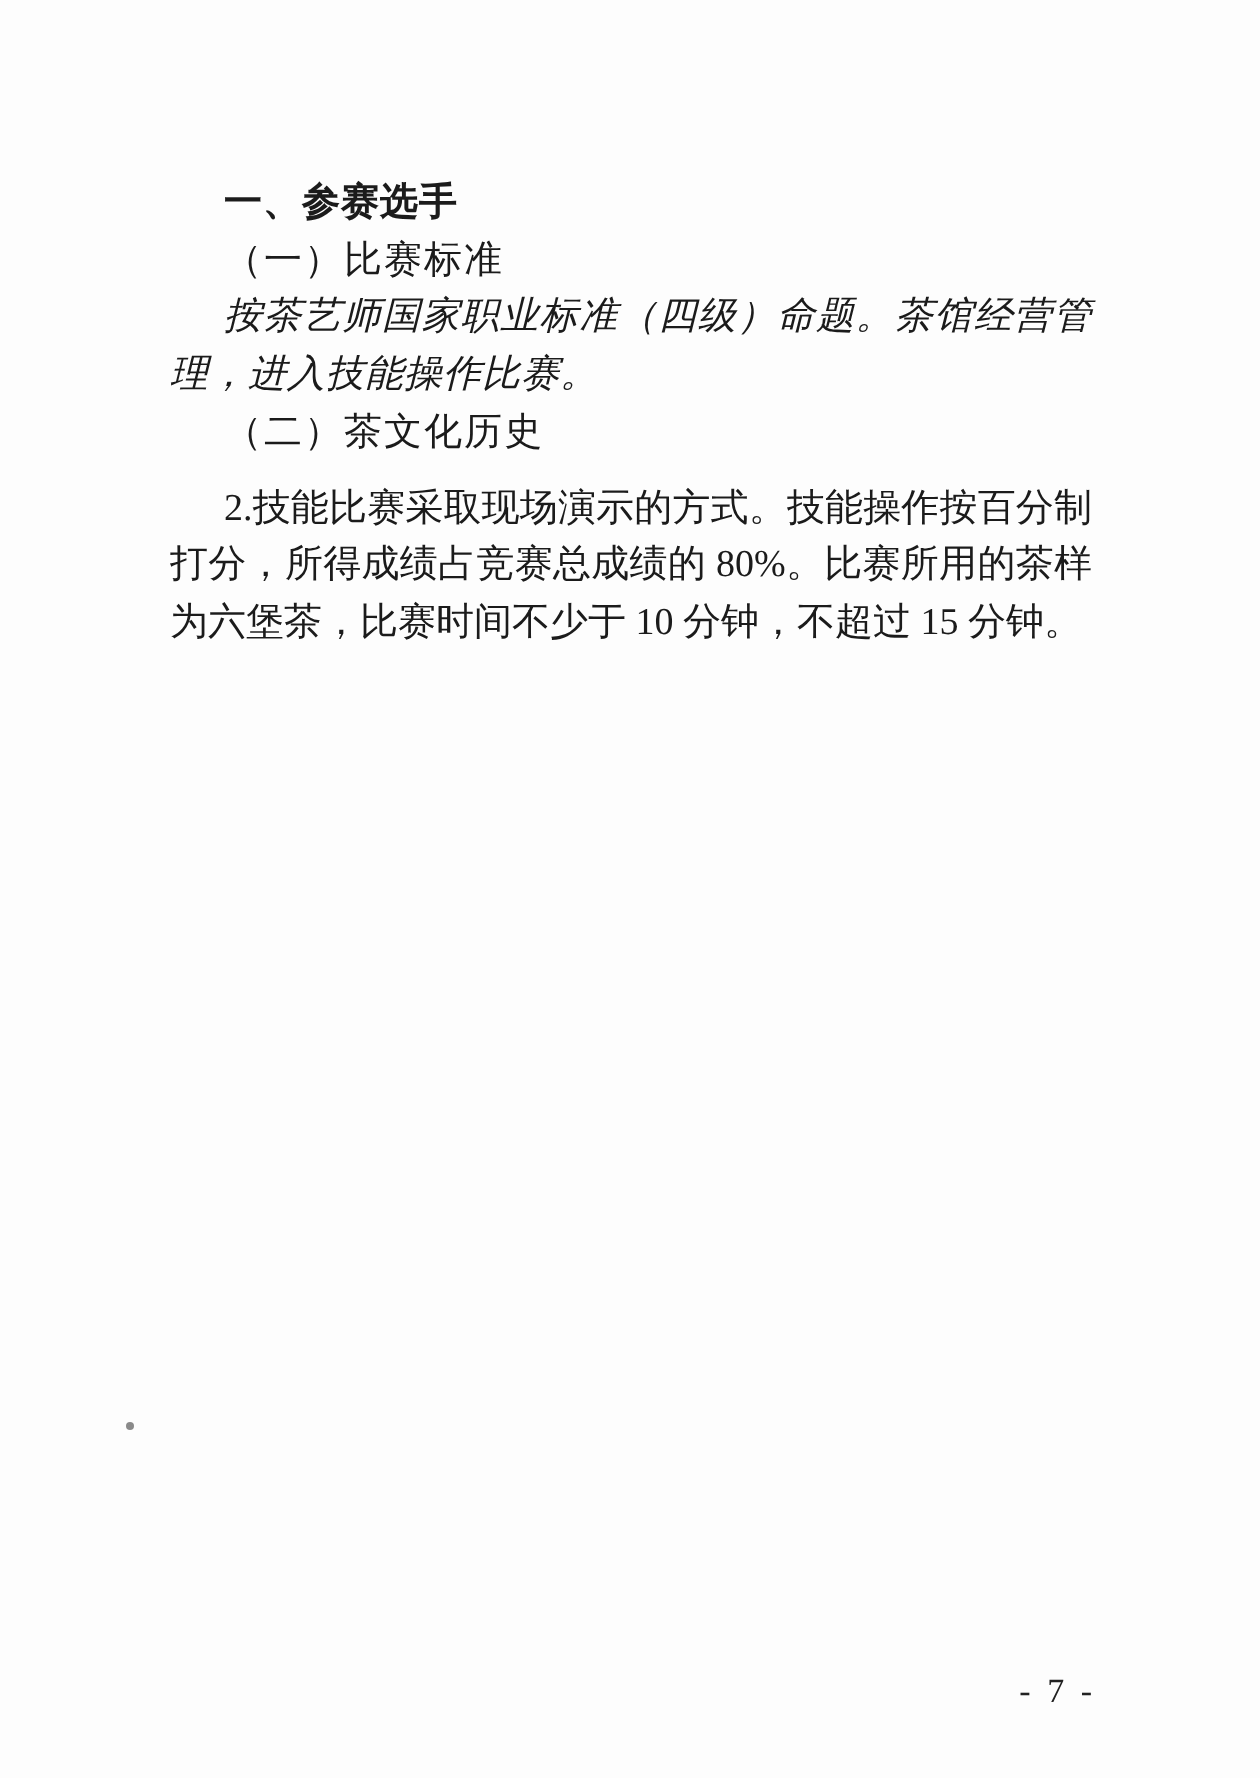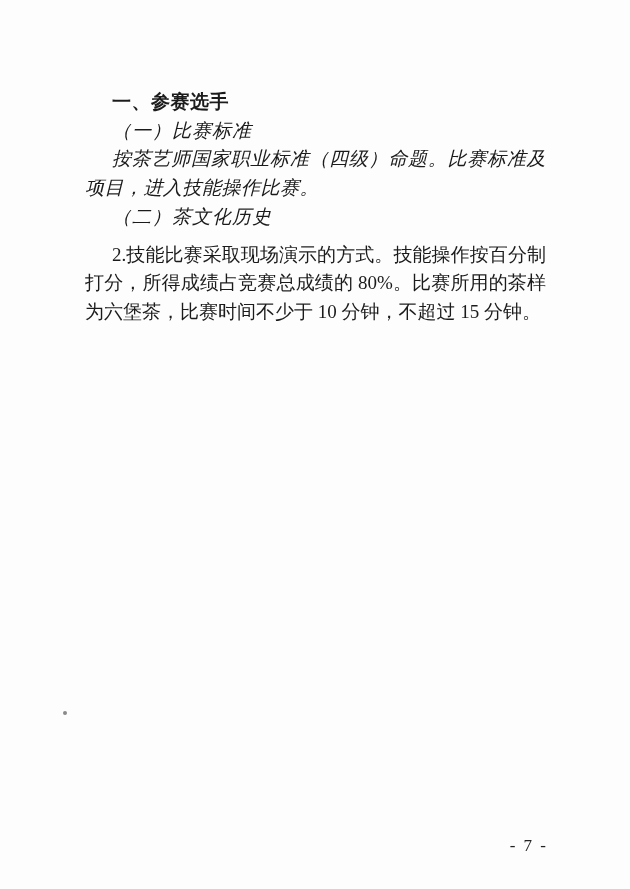--- a/index.html
+++ b/index.html
@@ -28,21 +28,20 @@
   }
   .block.heading {
     font-family: "Liberation Sans", "DejaVu Sans", sans-serif;
     font-weight: 700;
     text-indent: 27px;
     text-align: left;
     letter-spacing: 0.5px;
   }
   .block.para { text-indent: 27px; }
   .block.subheading {
-    font-style: italic;
     text-indent: 27px;
     text-align: left;
     letter-spacing: 1px;
   }
   .block.para-kai {
     font-style: italic;
     text-indent: 27px;
     letter-spacing: 0.5px;
   }
   
@@ -65,19 +64,19 @@
     border-radius: 50%;
   }
 </style>
 </head>
 <body>
 
 <div class="page">
   <main class="content">
       <div class="block heading">一、参赛选手</div>
       <div class="block subheading">（一）比赛标准</div>
-      <div class="block para-kai">按茶艺师国家职业标准（四级）命题。比赛标准及项目，进入技能操作比赛。</div>
+      <div class="block para-kai">按茶艺师国家职业标准（四级）命题。茶馆经营管理，进入技能操作比赛。</div>
       <div class="block subheading">（二）茶文化历史</div>
       <div class="block para">2.技能比赛采取现场演示的方式。技能操作按百分制打分，所得成绩占竞赛总成绩的 80%。比赛所用的茶样为六堡茶，比赛时间不少于 10 分钟，不超过 15 分钟。</div>
     </main>
   <div class="page-number">- 7 -</div>
   <div class="speck"></div>
 </div>
 
 </body></html>

